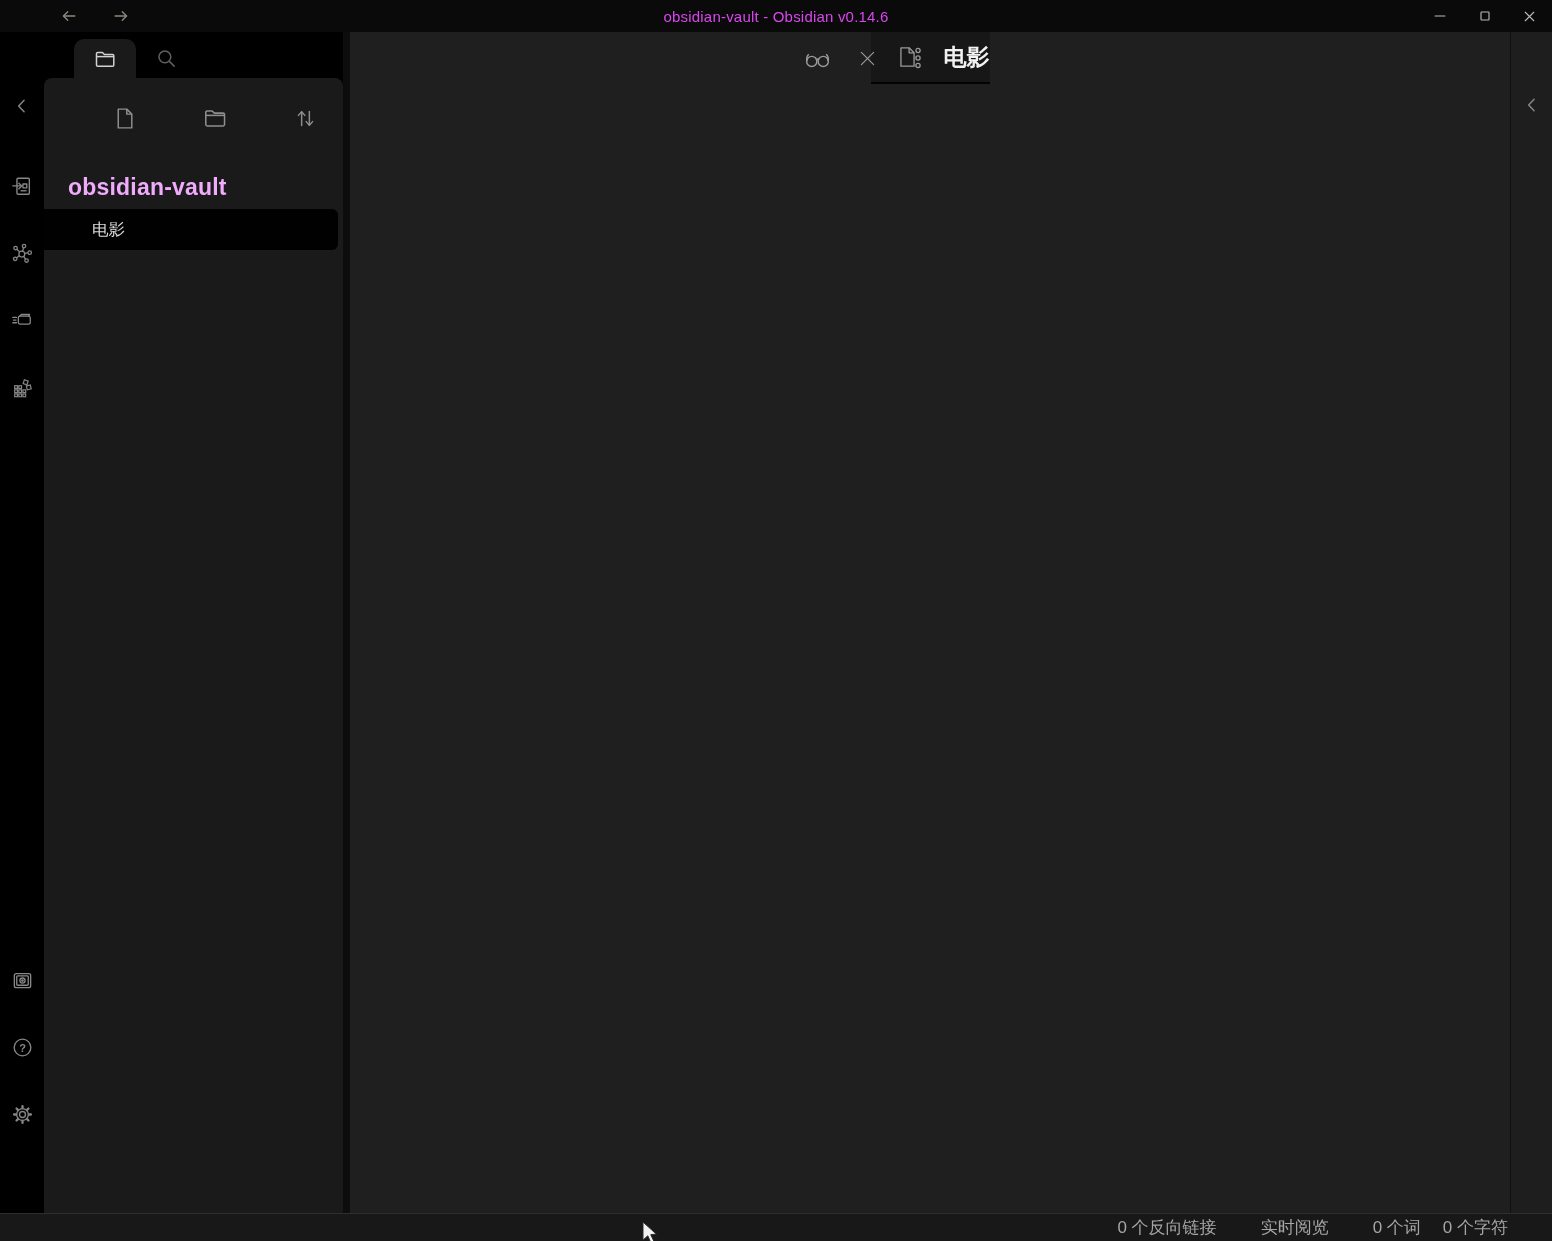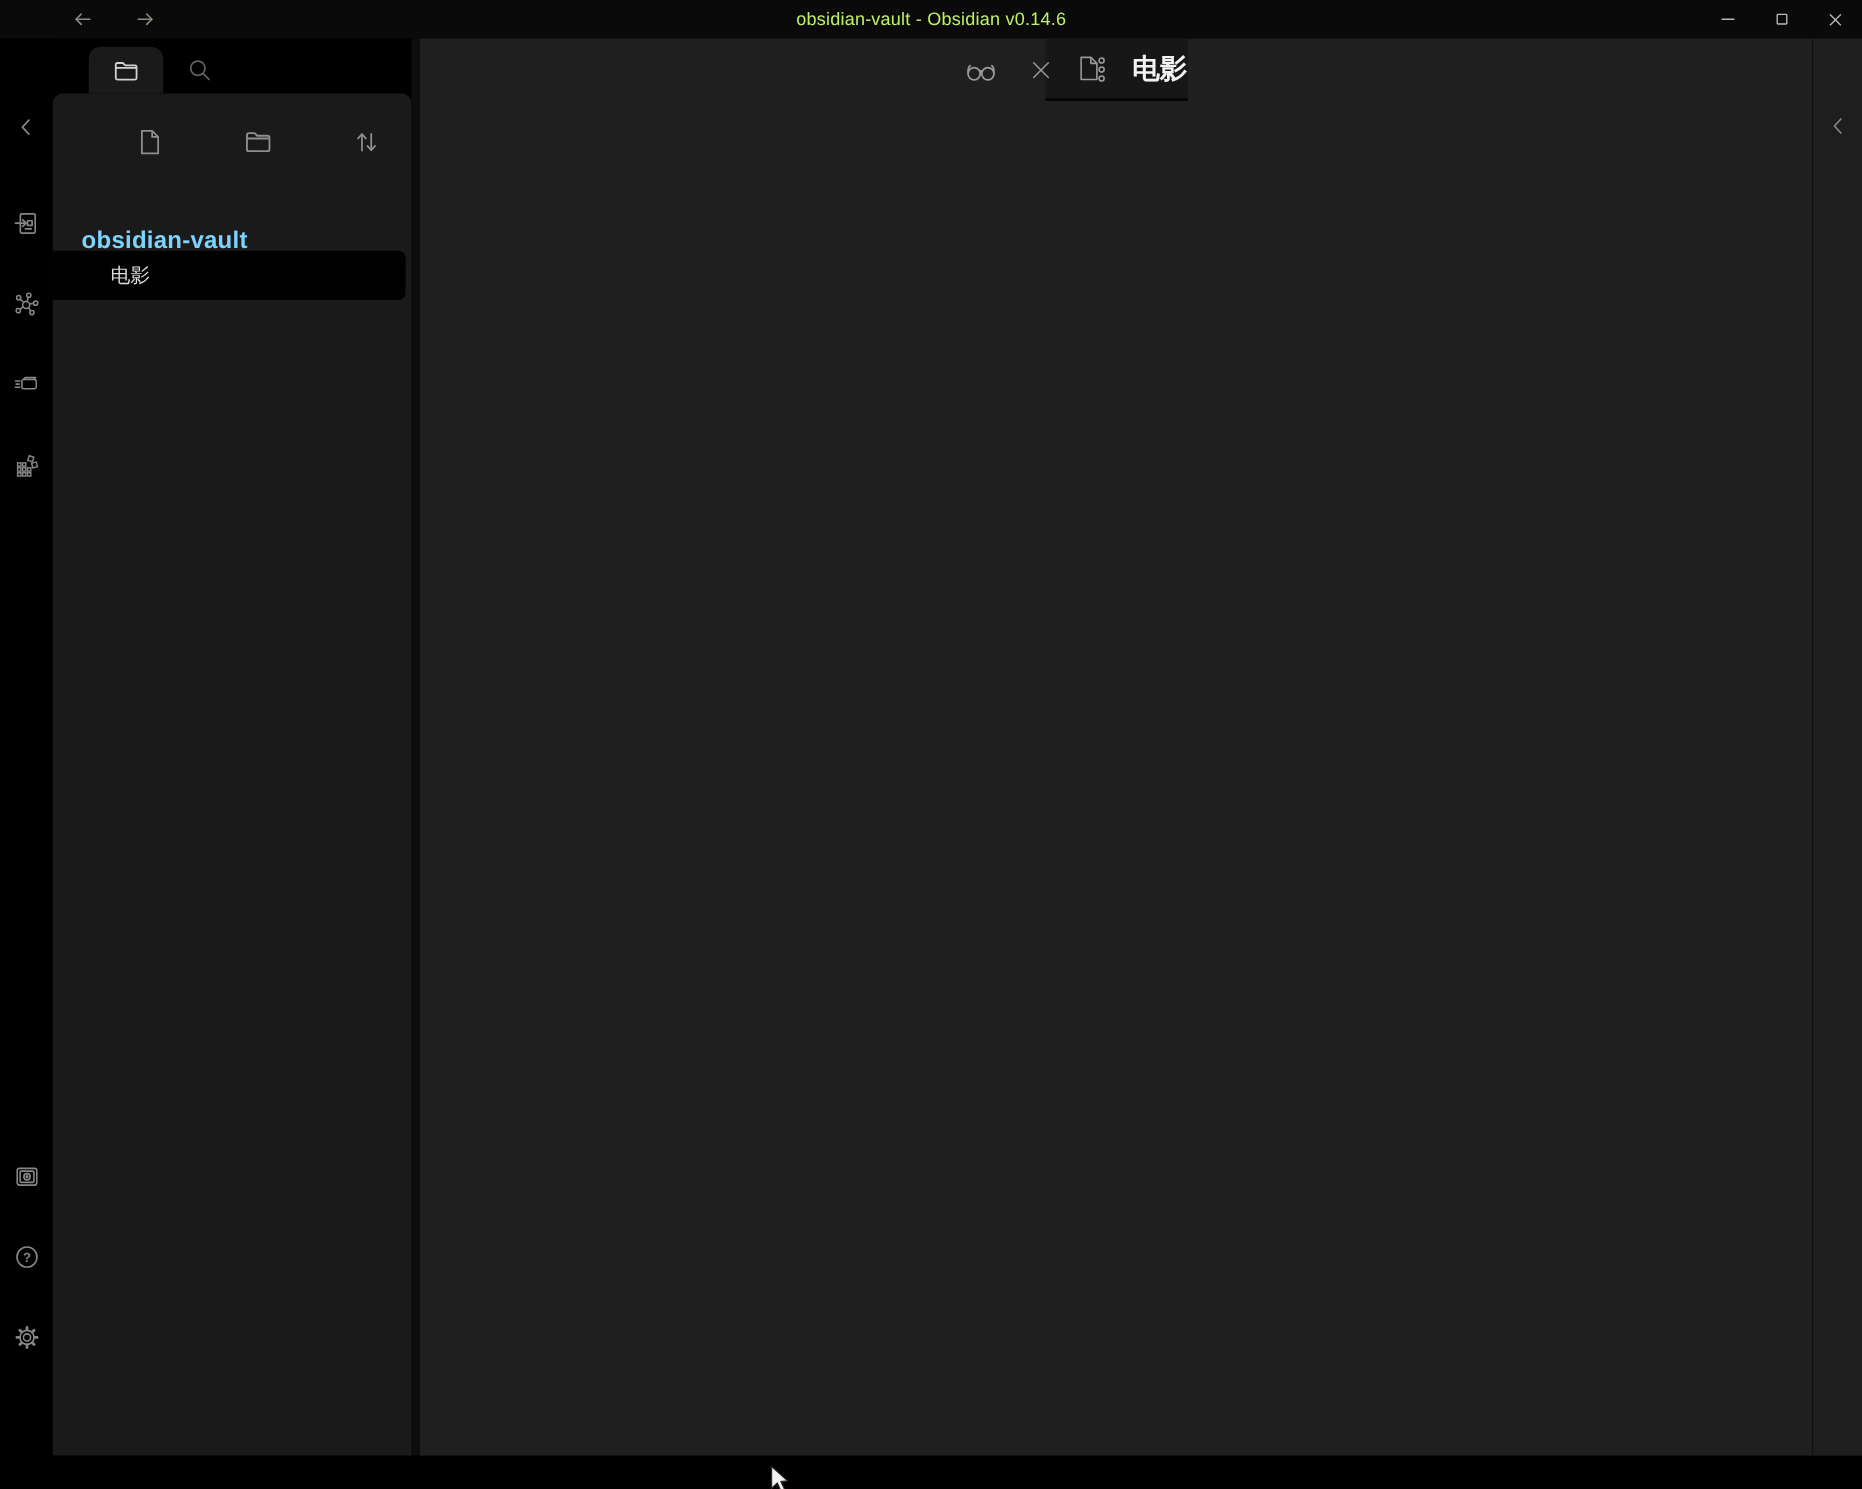--- a/index.html
+++ b/index.html
@@ -6,21 +6,21 @@
   html,body { width:1552px; height:1241px; overflow:hidden; background:#000;
               font-family:"Liberation Sans","DejaVu Sans",sans-serif; }
   .abs { position:absolute;align-items:center; }
   #app { position:relative; width:1552px; height:1241px; background:#000; }
 
   
   .titlebar { left:0; top:0; width:1552px; height:32px; background:#0b0a0a;
               display:flex; align-items:center; }
   .nav-btn { width:34px; height:26px; display:flex; align-items:center; justify-content:center;
              color:#8f8a82; }
-  .win-title { position:absolute; left:0; right:0; text-align:center; color:#bef264;
+  .win-title { position:absolute; left:0; right:0; text-align:center; color:#d946ef;
                font-size:15px; letter-spacing:.2px; pointer-events:none; }
   .win-controls { position:absolute; right:0; top:0; height:32px; display:flex; }
   .win-btn { width:45px; height:32px; display:flex; align-items:center; justify-content:center;
              color:#b9b9b9; }
 
   
   .ribbon { left:0; top:32px; width:44px; height:1181px; background:#000; }
   .ribbon-icon { position:absolute; left:0; width:44px; height:40px; display:flex;
                  align-items:center; justify-content:center; color:#878787; }
 
@@ -28,22 +28,22 @@
   .tab-files { left:74px; top:39px; width:62px; height:39px; background:#1a1a1a;
                border-radius:10px 10px 0 0; display:flex; align-items:center; justify-content:center;
                color:#d2d2d2; }
   .tab-search { left:140px; top:39px; width:52px; height:39px; display:flex; align-items:center;
                 justify-content:center; color:#5f5f5f; }
   .explorer { left:44px; top:78px; width:299px; height:1135px; background:#1a1a1a;
               border-radius:8px 8px 0 0; }
   .exp-actions { position:absolute; left:58px; top:18px; width:225px; display:flex;
                  justify-content:space-between; color:#8f8f8f; }
   .exp-action { width:44px; height:44px; display:flex; align-items:center; justify-content:center; }
-  .vault-title { position:absolute; left:24px; top:112px; font-size:20px; font-weight:600;
-                 color:#7dd3fc; letter-spacing:.2px; }
+  .vault-title { position:absolute; left:24px; top:96px; font-size:23px; font-weight:600;
+                 color:#f0abfc; letter-spacing:.2px; }
   .file-row { position:absolute; left:0; top:131px; width:294px; height:41px; background:#010101;
               border-radius:0 6px 6px 0; display:flex; align-items:center; color:#dcdcdc;
               font-size:16.5px; padding-left:48px; }
 
   
   .gutter { left:343px; top:32px; width:7px; height:1181px; background:#0d0d0d; }
 
   
   .editor { left:350px; top:32px; width:1160px; height:1181px; background:#1f1f1f;
             display:flex; flex-direction:column; }
@@ -310,20 +310,28 @@
   <div class="abs ribbon-right">
     <div class="ribbon-icon" style="top:53px">
       <span>
         <svg width="20" height="20" viewBox="0 0 24 24" fill="none" stroke="currentColor" stroke-width="1.7" stroke-linecap="round" stroke-linejoin="round">
             <path d="M14.5 5 8 12l6.5 7"></path>
           </svg>
       </span>
     </div>
   </div>
 
+  <div class="abs statusbar">
+    <span class="status-item">0 个反向链接</span>
+    <span class="status-item">实时阅览</span>
+    <span class="status-group">
+      <span class="status-item">0 个词</span>
+      <span class="status-item">0 个字符</span>
+    </span>
+  </div>
 
   <div class="abs cursor">
     <svg width="18" height="24" viewBox="0 0 13 22">
         <path d="M1 1v16.5l4.4-3.9 2.9 6.4 2.7-1.3-2.9-6.2 5.1-.5z" fill="#f2f2f2" stroke="#2b2b2b" stroke-width="0.9"></path>
       </svg>
   </div>
 
 </div>
 
 </body></html>

